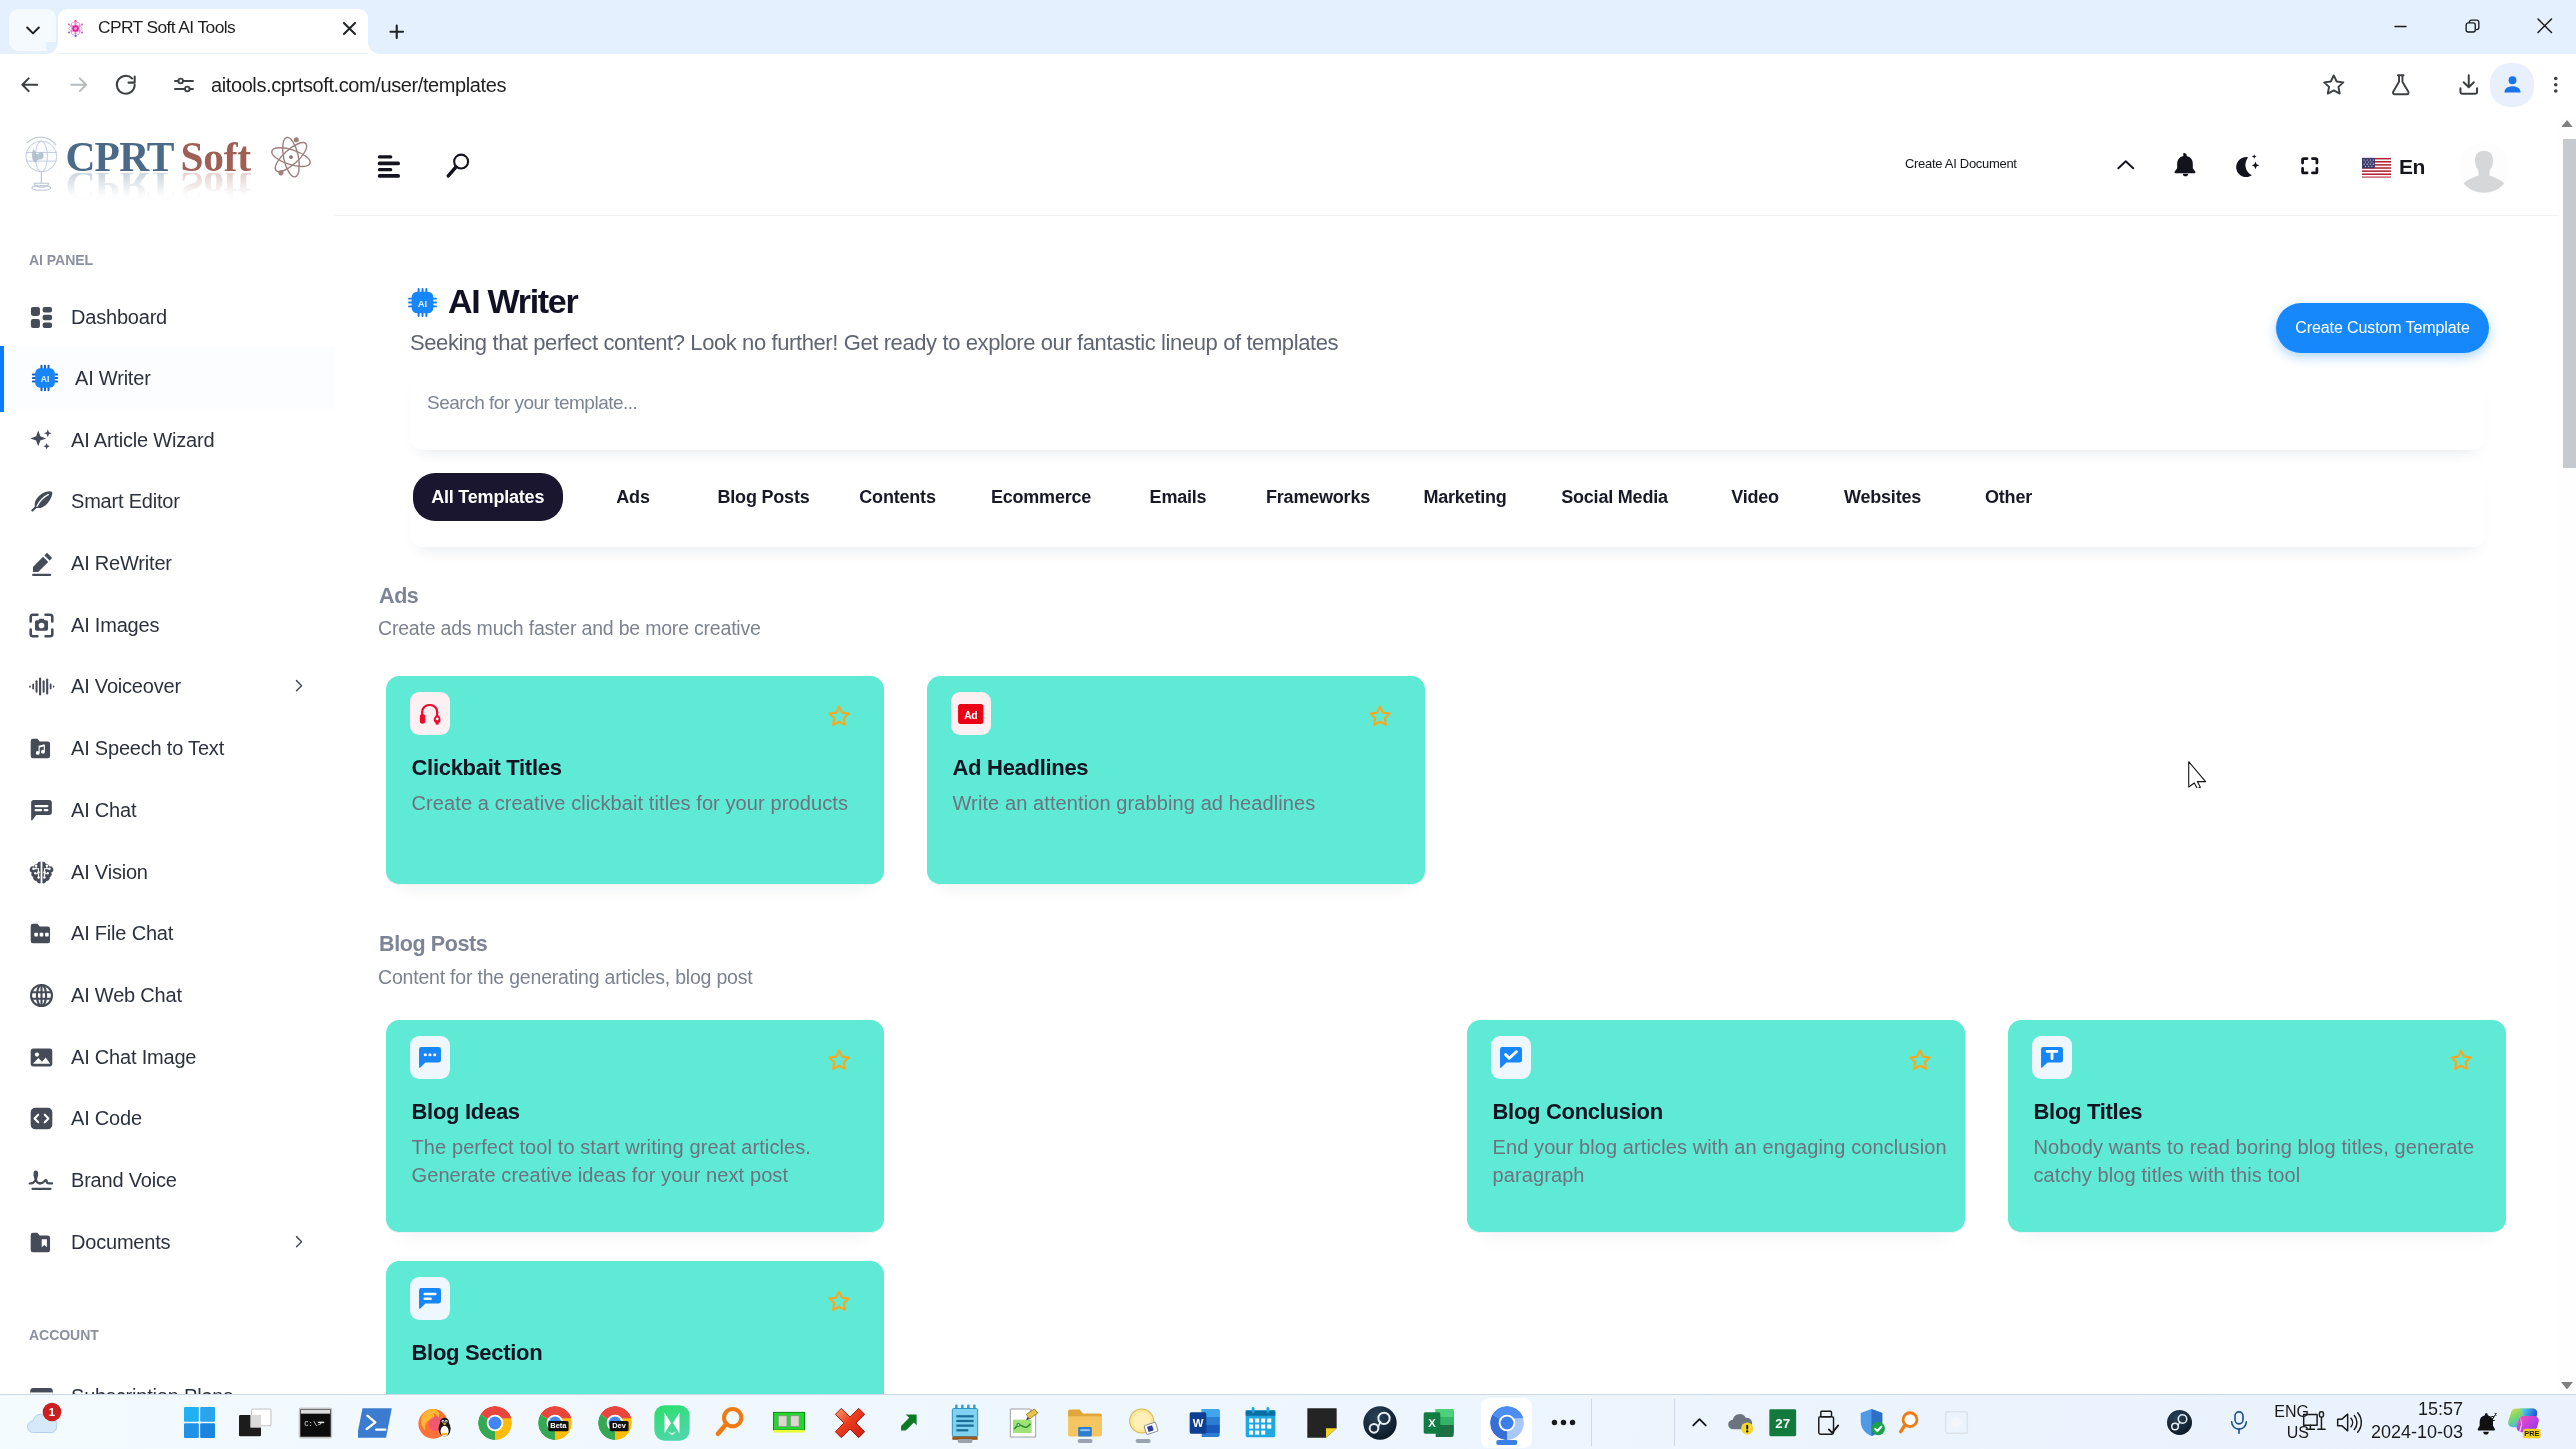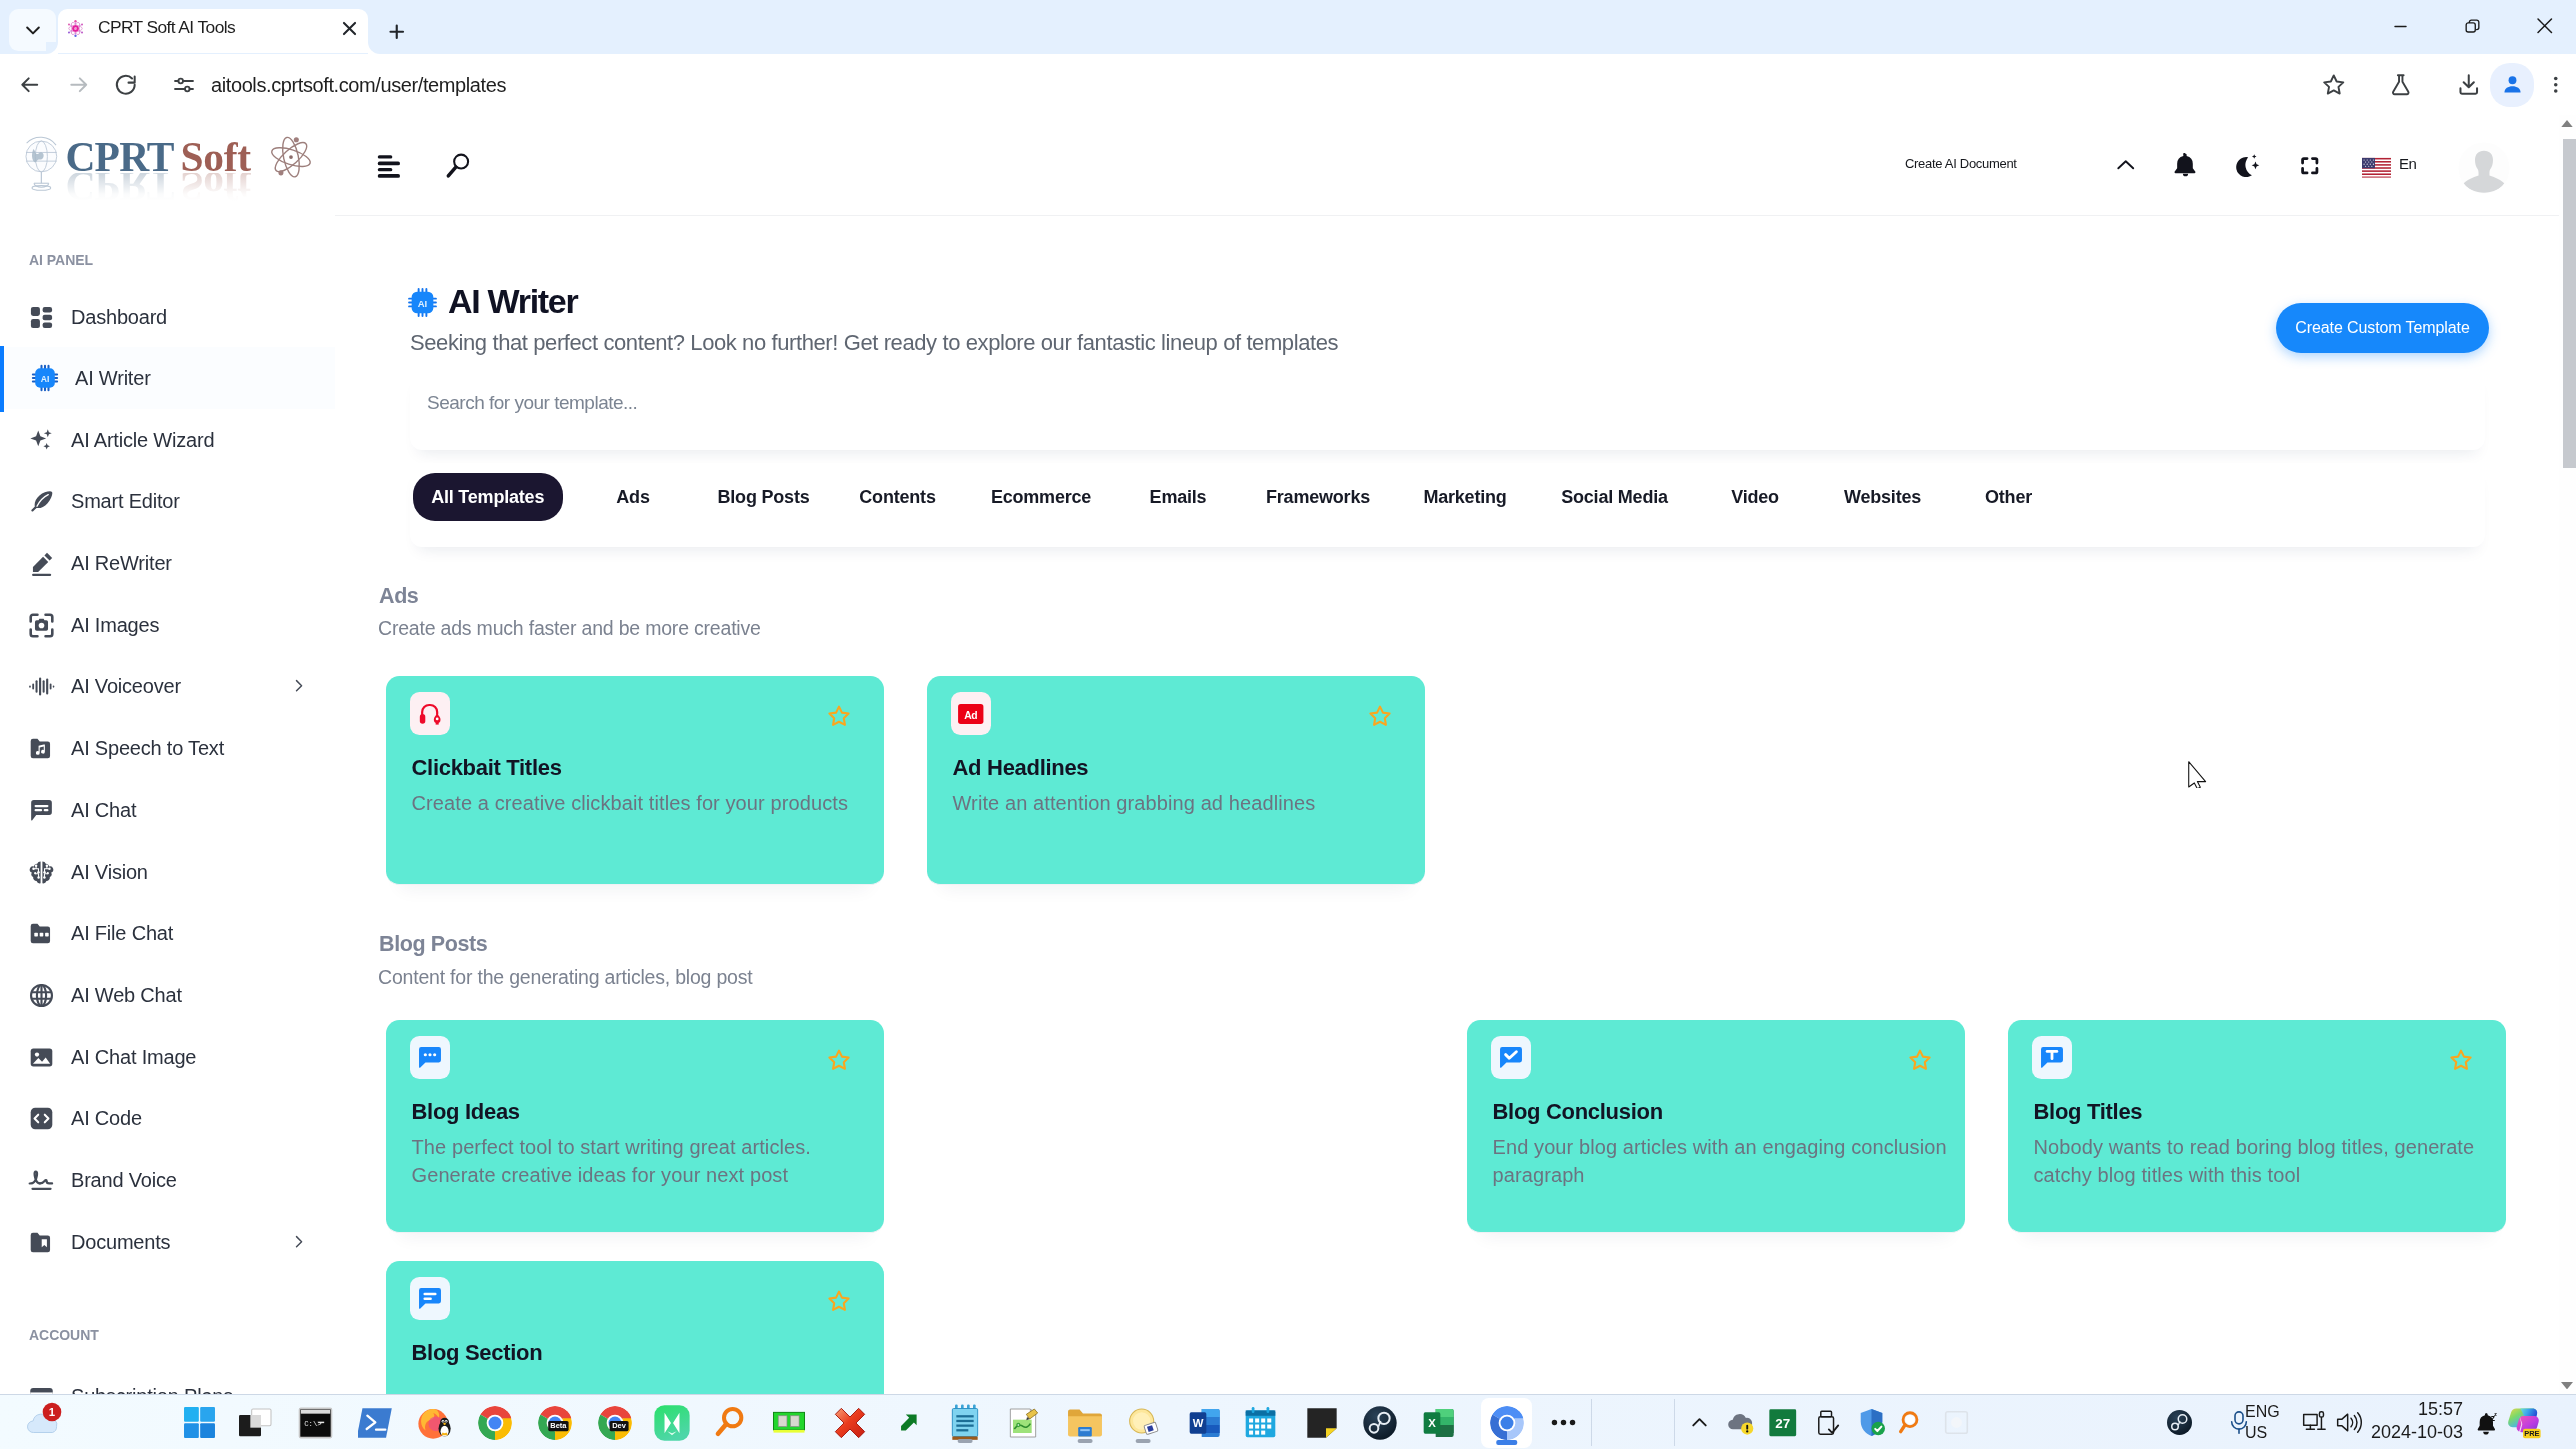--- a/index.html
+++ b/index.html
@@ -62,21 +62,21 @@
 
 .vsb{position:absolute;right:0;top:115px;width:17.4px;height:1279px;background:#fefefe;z-index:30}
 .vsb .thumb{position:absolute;left:4px;top:24px;width:13.4px;height:329px;border-radius:0;background:#c6c9ce}
 .vsb .arr{position:absolute;left:0;width:17.4px;height:14.8px;display:flex;align-items:center;justify-content:center}
 
 .taskbar{position:absolute;left:0;top:1394px;width:2576px;height:55px;background:linear-gradient(100deg,#f3fbff 0%,#eef6fe 45%,#e9f2fd 100%);border-top:1px solid #cdd8e6}
 .tb-ico{position:absolute;top:6.7px;width:42px;height:42px;display:flex;align-items:center;justify-content:center;cursor:pointer}
 .tb-run{position:absolute;left:50%;bottom:2.7px;transform:translateX(-50%);width:14.8px;height:4px;border-radius:2px;background:#9aa3b0}
 .cursor{position:absolute;left:2188px;top:761px;width:19px;height:27px;z-index:60}
 .tb-sep{position:absolute;top:4px;width:1px;height:47px;background:#cdd9e8}
-.tray-txt{position:absolute;font-size:14.8px;color:#1b1b1b;text-align:left;line-height:19px}
+.tray-txt{position:absolute;font-size:14.8px;color:#1b1b1b;text-align:right;line-height:19px}
 </style>
 </head>
 <body>
 
 <div class="tabstrip">
   <div class="tab-search">
     <svg width="20" height="20" viewBox="0 0 24 24" fill="none" stroke="#1f1f1f" stroke-width="2.4" stroke-linecap="round" stroke-linejoin="round">
         <path d="M5 9l7 7 7-7"></path>
       </svg>
   </div>
@@ -304,21 +304,21 @@
             <circle cx="4" cy="12" r="1.1"></circle>
             <circle cx="10" cy="12" r="1.1"></circle>
             <circle cx="16" cy="12" r="1.1"></circle>
             <circle cx="22" cy="12" r="1.1"></circle>
             <circle cx="7" cy="16" r="1.1"></circle>
             <circle cx="13" cy="16" r="1.1"></circle>
             <circle cx="19" cy="16" r="1.1"></circle>
           </g>
       </svg>
     </div>
-    <div class="hdr-lbl" style="left:2399px;top:40px;font-weight:400;font-size:15px;letter-spacing:-0.5px">En</div>
+    <div class="hdr-lbl" style="left:2399px;top:40px;font-weight:700;font-size:21px;letter-spacing:-0.5px">En</div>
     <div class="hdr-icon" style="left:2456px;top:25px;width:56px;height:56px">
       <svg width="56" height="56" viewBox="0 0 84 84">
         <defs>
             <clipPath id="avclip">
               <circle cx="42" cy="42" r="40"></circle>
             </clipPath>
           </defs>
         <circle cx="42" cy="42" r="40" fill="#fdfdfd"></circle>
         <g clip-path="url(#avclip)">
           <path d="M42 16c-8.5 0-13.5 5.4-13.5 14 0 5.2 1.4 10 3.6 13.2 1.2 1.8 1.7 3.2 1.7 5.6v4.6c-8.6 2.6-18 6.8-23 12.6 7 8 19 13 31.2 13s24.2-5 31.2-13c-5-5.8-14.4-10-23-12.6v-4.6c0-2.4.5-3.8 1.7-5.6 2.2-3.2 3.6-8 3.6-13.2 0-8.6-5-14-13.5-14z" fill="#d5d7d9"></path>

